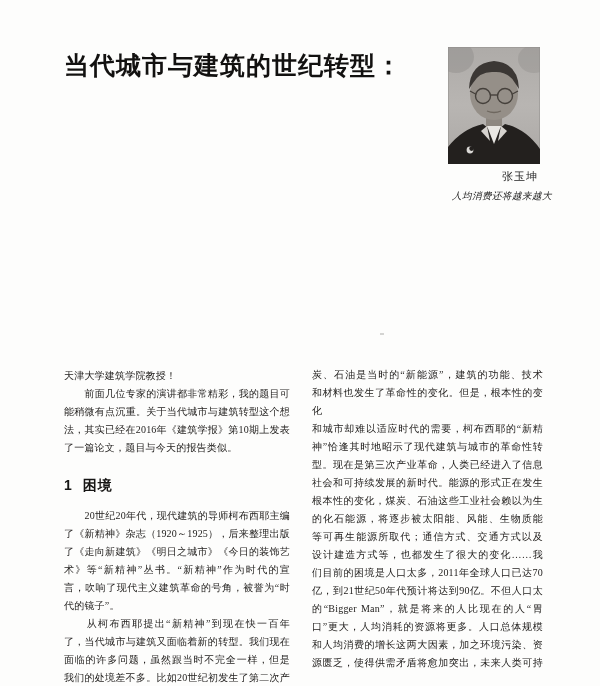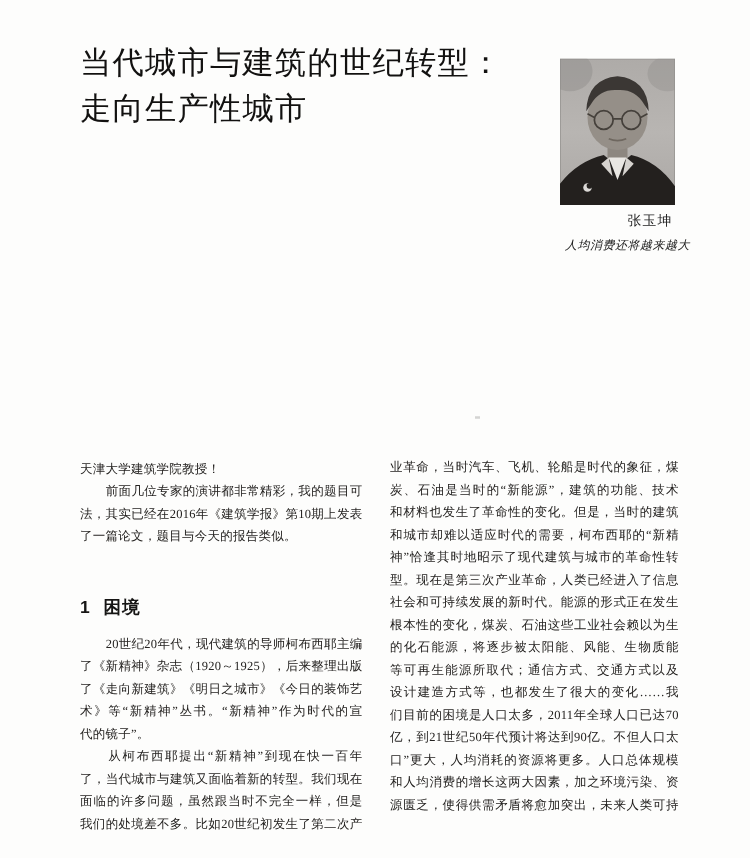--- a/index.html
+++ b/index.html
@@ -8,23 +8,23 @@
     background: #fdfdfc;
     color: #1f1d1b;
     font-family: "Liberation Serif", serif;
     position: relative;
     overflow: hidden;
   }
   .abs { position: absolute; }
 
   
   #page-title {
-    left: 64px; top: 32px; width: 420px;
+    left: 64px; top: 47px; width: 420px;
     font-family: "Liberation Sans", sans-serif;
-    font-weight: normal;
+    font-weight: bold;
     font-size: 25px;
     line-height: 37px;
     letter-spacing: 1px;
     color: #121110;
   }
 
   
   #author-photo { left: 448px; top: 47px; width: 92px; height: 117px; }
   #author-name {
     right: 62px; top: 169px;
@@ -67,21 +67,20 @@
   #scan-artifact {
     left: 380px; top: 333px; width: 4px; height: 2px;
     background: #d4d4d2;
   }
 </style>
 </head>
 <body>
 
 <div class="abs" id="page-title">
   <div>当代城市与建筑的世纪转型：</div>
-  <div>走向生产性城市</div>
 </div>
 
 <div class="abs" id="author-photo">
   <svg width="92" height="117" viewBox="0 0 92 117">
     <defs>
       <linearGradient id="bgGrad" x1="0" y1="0" x2="0" y2="1">
         <stop offset="0" stop-color="#aeaba8"></stop>
         <stop offset="0.5" stop-color="#b8b5b2"></stop>
         <stop offset="1" stop-color="#aba8a5"></stop>
       </linearGradient>
@@ -116,50 +115,52 @@
 </div>
 
 <div class="abs" id="author-name">张玉坤</div>
 <div class="abs" id="author-affiliation">人均消费还将越来越大</div>
 
 <div class="abs" id="scan-artifact"></div>
 
 <div class="abs bodycol" id="left-intro">
   <div class="line end">天津大学建筑学院教授！</div>
   <div class="line">　　前面几位专家的演讲都非常精彩，我的题目可</div>
+  <div class="line">能稍微有点沉重。关于当代城市与建筑转型这个想</div>
   <div class="line">法，其实已经在2016年《建筑学报》第10期上发表</div>
   <div class="line end">了一篇论文，题目与今天的报告类似。</div>
 </div>
 
 <div class="abs" id="section-heading">
   <span class="num">1</span><span>困境</span>
 </div>
 
 <div class="abs bodycol" id="left-para">
   <div class="line">　　20世纪20年代，现代建筑的导师柯布西耶主编</div>
   <div class="line">了《新精神》杂志（1920～1925），后来整理出版</div>
   <div class="line">了《走向新建筑》《明日之城市》《今日的装饰艺</div>
   <div class="line">术》等“新精神”丛书。“新精神”作为时代的宣</div>
+  <div class="line">言，吹响了现代主义建筑革命的号角，被誉为“时</div>
   <div class="line end">代的镜子”。</div>
   <div class="line">　　从柯布西耶提出“新精神”到现在快一百年</div>
   <div class="line">了，当代城市与建筑又面临着新的转型。我们现在</div>
   <div class="line">面临的许多问题，虽然跟当时不完全一样，但是</div>
   <div class="line">我们的处境差不多。比如20世纪初发生了第二次产</div>
 </div>
 
 <div class="abs bodycol" id="right-col">
-  <div class="line">业革命，当时汽车、飞机、轮船是时代的象征，煤</div>
   <div class="line">炭、石油是当时的“新能源”，建筑的功能、技术</div>
-  <div class="line">和材料也发生了革命性的变化。但是，当时的建筑</div>
+  <div class="line">和材料也发生了革命性的变化。但是，根本性的变化</div>
   <div class="line">和城市却难以适应时代的需要，柯布西耶的“新精</div>
   <div class="line">神”恰逢其时地昭示了现代建筑与城市的革命性转</div>
   <div class="line">型。现在是第三次产业革命，人类已经进入了信息</div>
   <div class="line">社会和可持续发展的新时代。能源的形式正在发生</div>
   <div class="line">根本性的变化，煤炭、石油这些工业社会赖以为生</div>
   <div class="line">的化石能源，将逐步被太阳能、风能、生物质能</div>
   <div class="line">等可再生能源所取代；通信方式、交通方式以及</div>
   <div class="line">设计建造方式等，也都发生了很大的变化……我</div>
   <div class="line">们目前的困境是人口太多，2011年全球人口已达70</div>
   <div class="line">亿，到21世纪50年代预计将达到90亿。不但人口太</div>
+  <div class="line">的“Bigger Man”，就是将来的人比现在的人“胃</div>
   <div class="line">口”更大，人均消耗的资源将更多。人口总体规模</div>
   <div class="line">和人均消费的增长这两大因素，加之环境污染、资</div>
   <div class="line">源匮乏，使得供需矛盾将愈加突出，未来人类可持</div>
 </div>
 
 </body></html>

